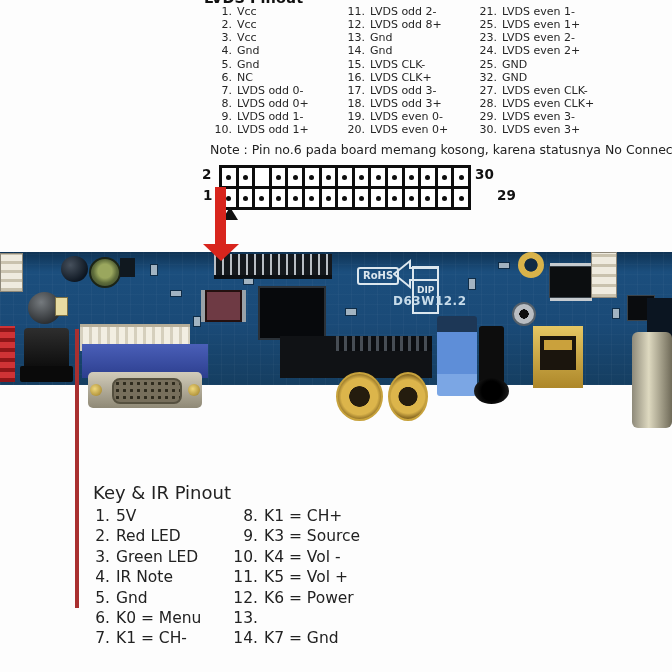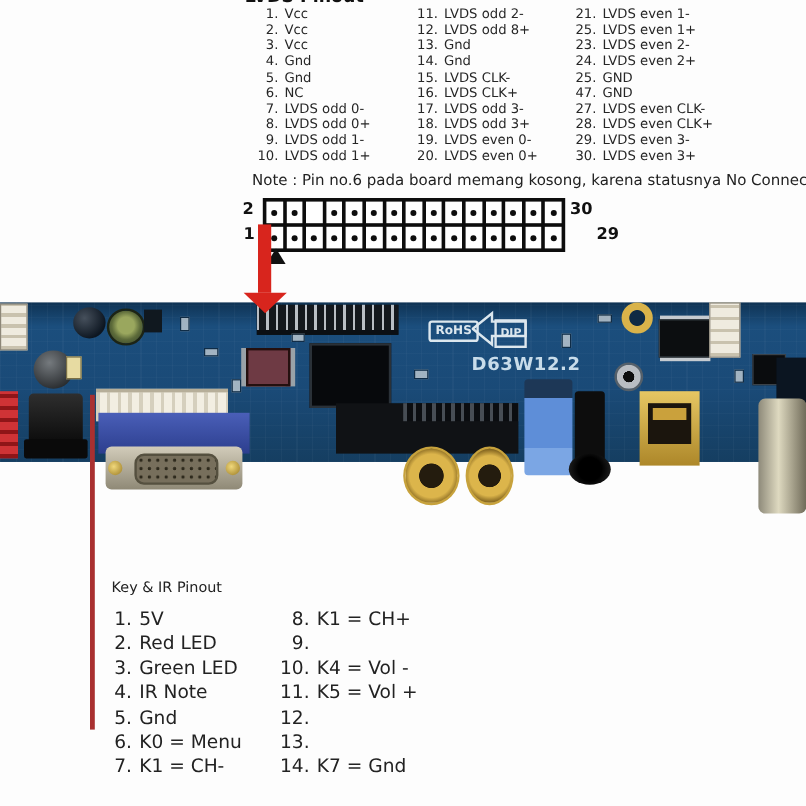--- a/index.html
+++ b/index.html
@@ -98,26 +98,26 @@
   .conn-white-r{left:591px;top:2px;width:24px;height:44px;background:#eae6dc;border:1px solid #8e887a;
       background-image:repeating-linear-gradient(0deg,#c9c2ae 0 3px,#efebdf 3px 10px);}
   .ic-qfn{left:627px;top:45px;width:26px;height:24px;background:#0a0c0e;border:1px solid #3a4249;}
   .blob-dark{left:647px;top:48px;width:25px;height:44px;background:#0b1521;}
   .rca-right{left:632px;top:82px;width:40px;height:96px;border-radius:6px;
       background:linear-gradient(90deg,#8e8a7a,#ded9c0 42%,#6f6a58);}
   .silk-rohs{left:357px;top:17px;padding:0 4px;border:2px solid #dce7ee;border-radius:3px;
       color:#dce7ee;font-size:10px;font-weight:bold;line-height:14px;}
   .dip-wrap{left:393px;top:8px;width:48px;height:32px;}
   .dip-wrap svg{position:absolute;left:0;top:0;}
-  .silk-dip{left:19px;top:8px;padding:4px 3px;border:2px solid #dce7ee;color:#dce7ee;
+  .silk-dip{left:19px;top:8px;padding:16px 3px;border:2px solid #dce7ee;color:#dce7ee;
       font-size:9px;font-weight:bold;line-height:12px;}
-  .silk-model{left:378px;top:44px;color:#c8dcea;font-size:15px;font-weight:bold;letter-spacing:.5px;padding-left:15px;}
+  .silk-model{left:378px;top:44px;color:#c8dcea;font-size:12px;font-weight:bold;letter-spacing:.5px;padding-left:15px;}
 
   
-  .key-title{position:absolute;left:93px;top:482px;font-size:12px;color:#222;text-align:center;}
+  .key-title{position:absolute;left:93px;top:482px;font-size:18px;color:#222;text-align:center;}
   .keycol{position:absolute;top:506px;font-size:15.5px;line-height:20.4px;white-space:nowrap;color:#222;}
   #kcol1{left:92px;} #kcol2{left:232px;}
   #kcol1 .pnum{width:18px;padding-right:6px;} #kcol2 .pnum{width:26px;padding-right:6px;}
 </style>
 </head>
 <body>
 
 <div class="stage">
 
   <div class="lvds-title">LVDS Pinout</div>
@@ -247,21 +247,21 @@
         <span class="pnum">24.</span>
         <span class="plab">LVDS even 2+</span>
       </div>
 
       <div class="prow">
         <span class="pnum">25.</span>
         <span class="plab">GND</span>
       </div>
 
       <div class="prow">
-        <span class="pnum">47.</span>
+        <span class="pnum">32.</span>
         <span class="plab">GND</span>
       </div>
 
       <div class="prow">
         <span class="pnum">27.</span>
         <span class="plab">LVDS even CLK-</span>
       </div>
 
       <div class="prow">
         <span class="pnum">28.</span>
@@ -422,34 +422,36 @@
     </div>
   <div class="keycol" id="kcol2">
 
       <div class="prow">
         <span class="pnum">8.</span>
         <span class="plab">K1 = CH+</span>
       </div>
 
       <div class="prow">
         <span class="pnum">9.</span>
+        <span class="plab">K3 = Source</span>
       </div>
 
       <div class="prow">
         <span class="pnum">10.</span>
         <span class="plab">K4 = Vol -</span>
       </div>
 
       <div class="prow">
         <span class="pnum">11.</span>
         <span class="plab">K5 = Vol +</span>
       </div>
 
       <div class="prow">
         <span class="pnum">12.</span>
+        <span class="plab">K6 = Power</span>
       </div>
 
       <div class="prow">
         <span class="pnum">13.</span>
       </div>
 
       <div class="prow">
         <span class="pnum">14.</span>
         <span class="plab">K7 = Gnd</span>
       </div>

